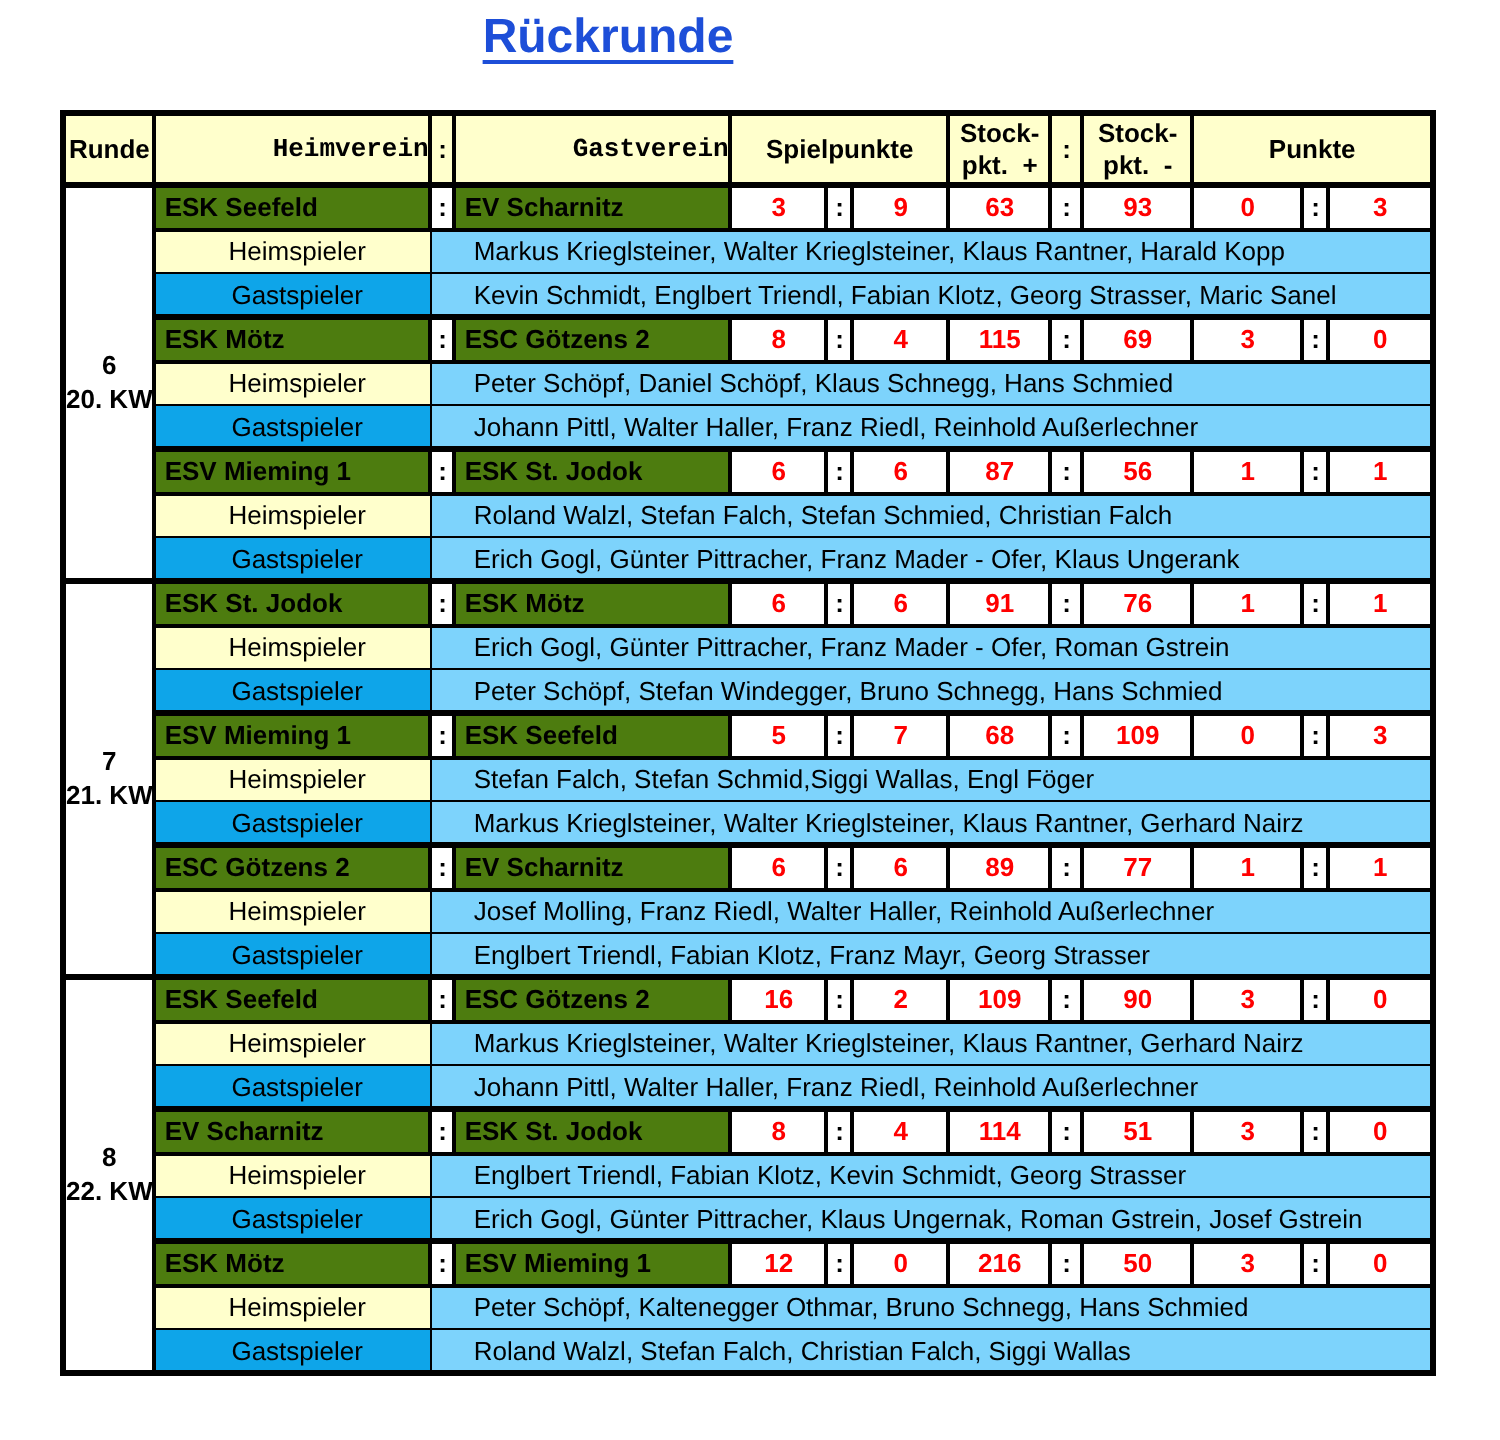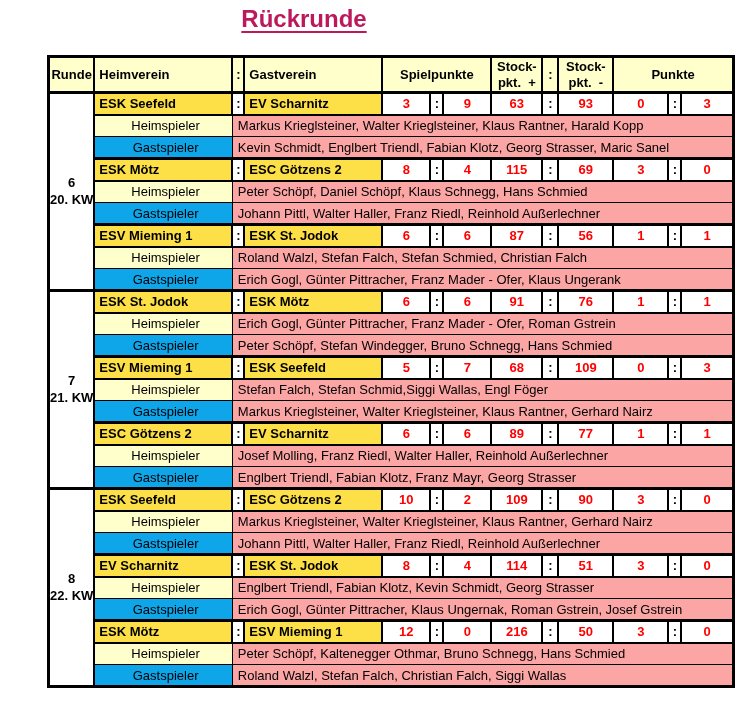--- a/index.html
+++ b/index.html
@@ -6,64 +6,63 @@
   html, body { margin: 0; padding: 0; }
   body {
     width: 750px; height: 720px; background: #ffffff;
     font-family: "Liberation Sans", sans-serif;
     overflow: hidden;
   }
   .page { position: relative; width: 750px; height: 720px; }
 
   .title {
     position: absolute; top: 5px; left: 0; width: 608px;
-    text-align: center; font-size: 24px; font-weight: bold; color: #be185d;
+    text-align: center; font-size: 24px; font-weight: bold; color: #1d4ed8;
   }
   .title span {
     text-decoration: underline;
     text-decoration-thickness: 2px;
     text-underline-offset: 4px;
   }
 
   table.results {
     position: absolute; left: 30px; top: 55px;
     border-collapse: collapse; table-layout: fixed;
     border: 3px solid #000;
     background: #fff;
-    margin-left: 17px;
   }
   th, td { vertical-align: middle; overflow: hidden; white-space: nowrap; padding: 0; }
 
   thead tr { height: 36px; }
   .hdr {
     background: #FFFFCC; border: 2px solid #000;
     font-size: 13px; font-weight: bold; text-align: center; color: #000;
   }
-  .hdr-left { text-align: left; padding-left: 4px; }
+  .hdr-left { text-align: right; padding-left: 4px; font-family: Liberation Mono, monospace; }
   .stock-line { line-height: 1.2; text-align: center; }
   .stock-line.pre { white-space: pre; }
 
   tbody tr { height: 22px; }
   tbody td { font-size: 13px; color: #000; }
 
   .match-row td { border: 2px solid #000; border-top-width: 3px; }
   .player-row td { border: 1px solid #000; }
 
   .runde-cell {
     border: 2px solid #000; background: #fff;
     text-align: center; font-weight: bold; font-size: 13px; line-height: 1.25;
     white-space: nowrap;
   }
-  .team-cell { font-weight: bold; text-align: left; padding-left: 4px; background: #fde047; }
+  .team-cell { font-weight: bold; text-align: left; padding-left: 4px; background: #4d7c0f; }
   .colon-cell { font-weight: bold; text-align: center; background: #fff; }
   .num-cell { color: #ff0000; font-weight: bold; text-align: center; background: #fff; }
   .label-cell { text-align: center; padding-left: 4px; }
   .label-home { background: #FFFFCC; }
   .label-guest { background: #0ea5e9; }
-  .players-cell { text-align: left; padding-left: 5px; background: #fca5a5; }
+  .players-cell { text-align: left; padding-left: 21px; background: #7dd3fc; }
 </style>
 </head>
 <body>
 
 <div class="page">
 
   <div class="title">
     <span>Rückrunde</span>
   </div>
 
@@ -244,21 +243,21 @@
           <td class="players-cell" colspan="11">Englbert Triendl, Fabian Klotz, Franz Mayr, Georg Strasser</td>
         </tr>
         <tr class="match-row">
           <td class="runde-cell" rowspan="9">
             <div>8</div>
             <div>22. KW</div>
           </td>
           <td class="team-cell">ESK Seefeld</td>
           <td class="colon-cell">:</td>
           <td class="team-cell">ESC Götzens 2</td>
-          <td class="num-cell">10</td>
+          <td class="num-cell">16</td>
           <td class="colon-cell">:</td>
           <td class="num-cell">2</td>
           <td class="num-cell">109</td>
           <td class="colon-cell">:</td>
           <td class="num-cell">90</td>
           <td class="num-cell">3</td>
           <td class="colon-cell">:</td>
           <td class="num-cell">0</td>
         </tr>
         <tr class="player-row">

